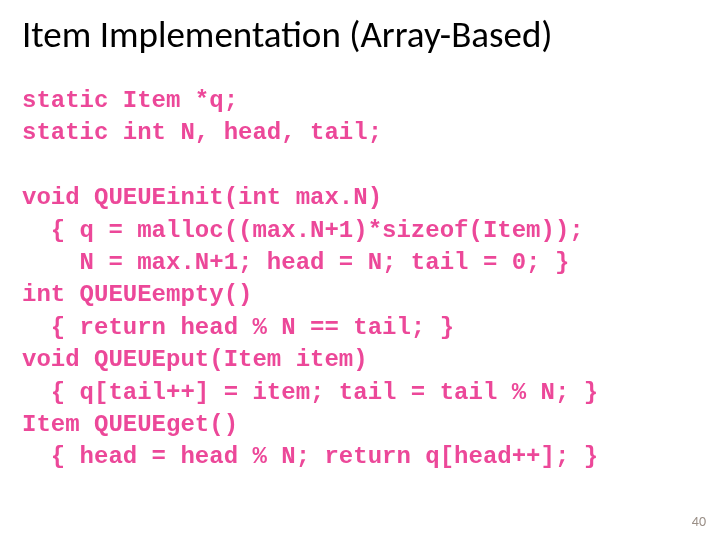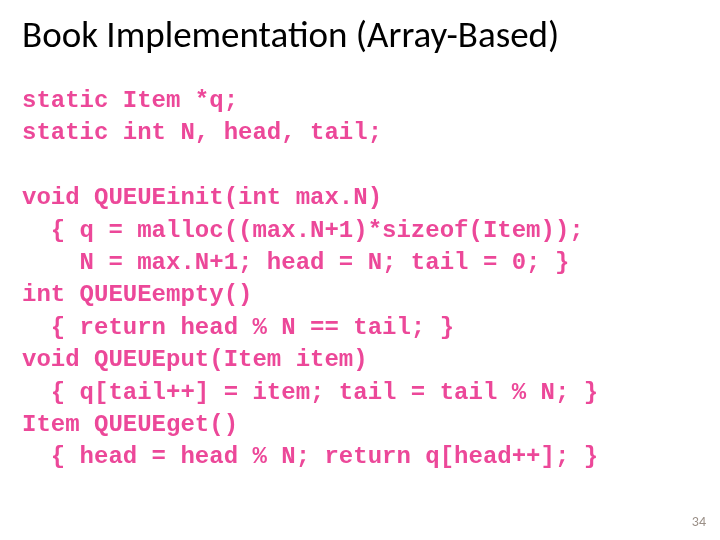--- a/index.html
+++ b/index.html
@@ -40,27 +40,27 @@
     bottom: 10px;
     font-size: 14px;
     color: #9a8f87;
     font-family: Calibri, Arial, sans-serif;
   }
 </style>
 </head>
 <body>
 
 <div class="slide">
-  <h1 class="title">Book Implementation (Array-Based)</h1>
+  <h1 class="title">Item Implementation (Array-Based)</h1>
   <div class="code" id="code-block">static Item *q;
 static int N, head, tail;
 
 void QUEUEinit(int max.N)
   { q = malloc((max.N+1)*sizeof(Item));
     N = max.N+1; head = N; tail = 0; }
 int QUEUEempty()
   { return head % N == tail; }
 void QUEUEput(Item item)
   { q[tail++] = item; tail = tail % N; }
 Item QUEUEget()
   { head = head % N; return q[head++]; }</div>
-  <div class="page-num">34</div>
+  <div class="page-num">40</div>
 </div>
 
 </body></html>

